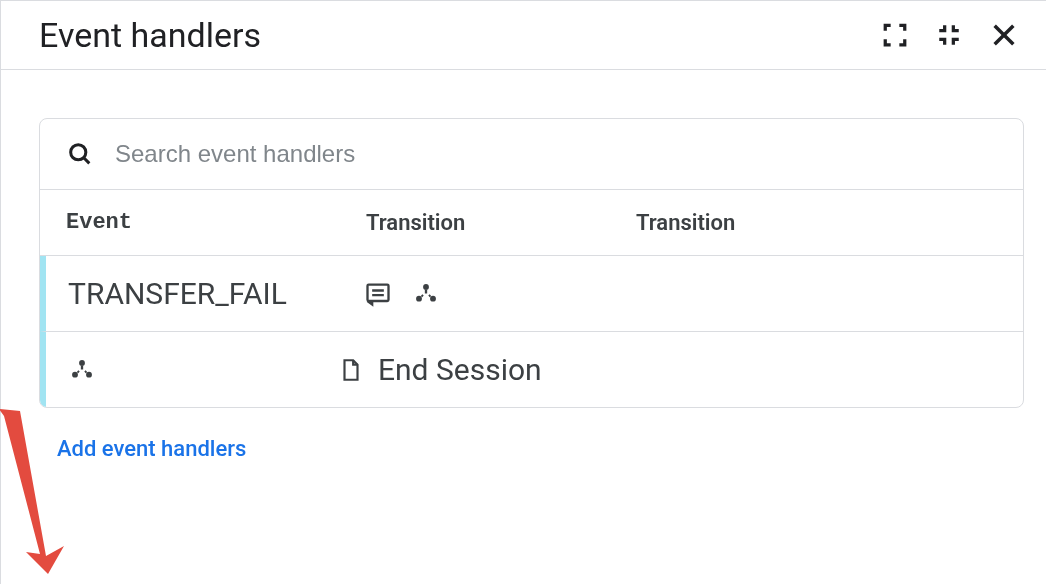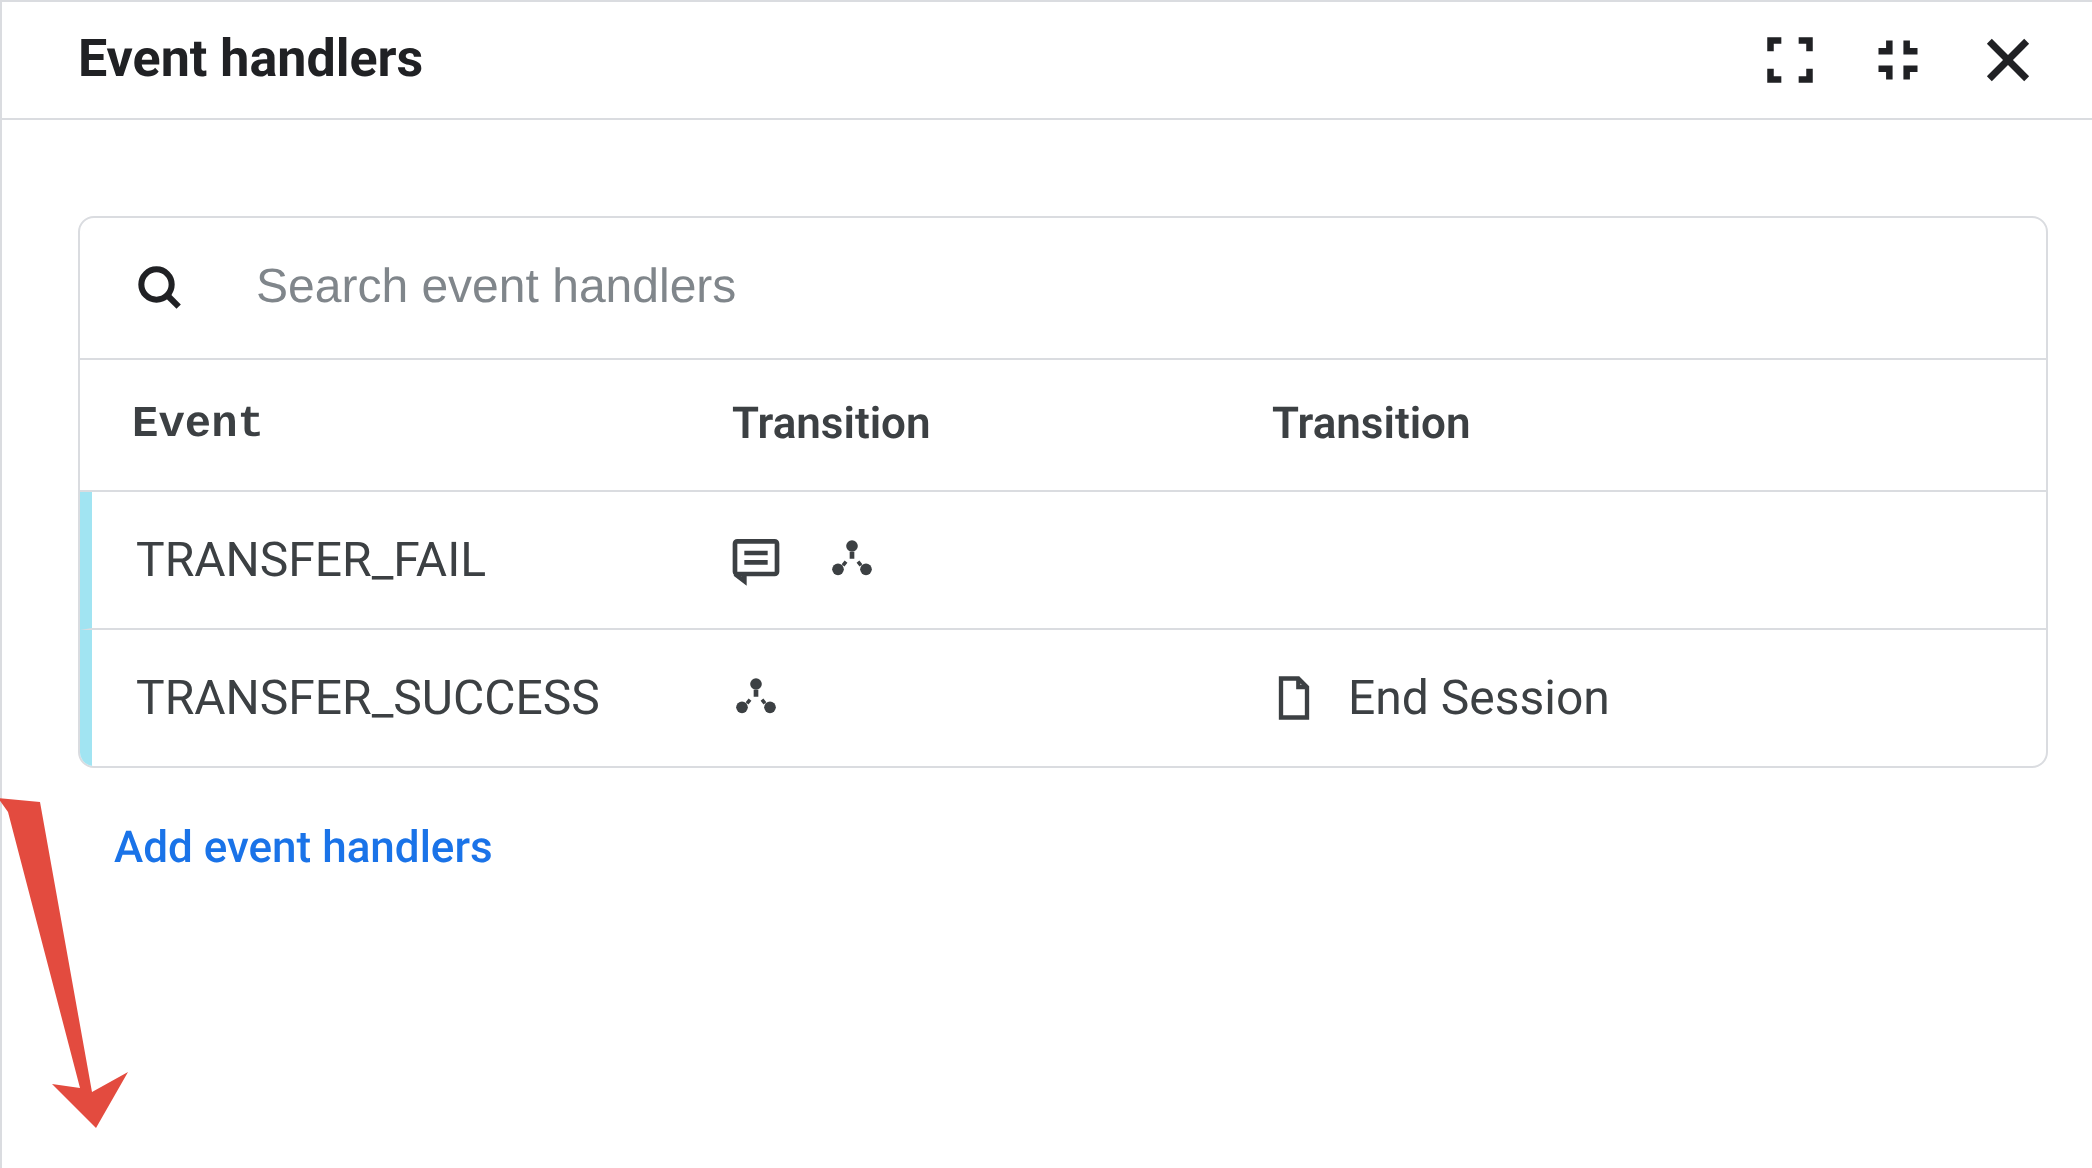--- a/index.html
+++ b/index.html
@@ -22,22 +22,22 @@
     flex-direction: column;
   }
   .panel-header {
     display: flex;
     align-items: center;
     justify-content: space-between;
     padding: 14px 28px 14px 38px;
     border-bottom: 1px solid #dadce0;
   }
   .panel-title {
-    font-size: 26px;
-    font-weight: 700;
+    font-size: 34px;
+    font-weight: 400;
     color: #202124;
   }
   .header-actions {
     display: flex;
     align-items: center;
     gap: 28px;
   }
   .icon-btn {
     cursor: pointer;
     display: flex;
@@ -52,21 +52,21 @@
   }
   .card {
     border: 1px solid #dadce0;
     border-radius: 8px;
     overflow: hidden;
   }
   .search-row {
     display: flex;
     align-items: center;
     padding: 20px 26px;
-    gap: 32px;
+    gap: 19px;
     border-bottom: 1px solid #dadce0;
   }
   .search-input {
     border: none;
     outline: none;
     font-size: 24px;
     color: #202124;
     flex: 1;
     background: transparent;
   }
@@ -84,21 +84,21 @@
   }
   .col-event { flex: 0 0 300px; font-family: Liberation Mono, monospace; }
   .col-fulfill { flex: 0 0 270px; }
   .col-transition { flex: 1; }
   .data-row {
     display: flex;
     align-items: center;
     padding: 20px 22px 20px 22px;
     border-bottom: 1px solid #dadce0;
     border-left: 6px solid #a1e4f2;
-    font-size: 24px;
+    font-size: 30px;
     color: #3c4043;
     cursor: pointer;
   }
   .data-row:last-child { border-bottom: none; }
   .cell-event { flex: 0 0 296px; font-weight: 400; }
   .cell-fulfill {
     flex: 0 0 270px;
     display: flex;
     align-items: center;
     gap: 20px;
@@ -194,21 +194,20 @@
               <circle cx="12" cy="6" r="2.5"></circle>
               <circle cx="6" cy="16" r="2.5"></circle>
               <circle cx="18" cy="16" r="2.5"></circle>
               <path d="M12 8.5v3M9.4 14l-1.2-1M14.6 14l1.2-1" stroke="#3c4043" stroke-width="2" fill="none"></path>
             </svg>
           </span>
         </div>
       </div>
 
       <div class="data-row">
-        <div class="cell-event">TRANSFER_SUCCESS</div>
         <div class="cell-fulfill">
           <span class="ficon">
             <svg width="28" height="28" viewBox="0 0 24 24" fill="#3c4043">
               <circle cx="12" cy="6" r="2.5"></circle>
               <circle cx="6" cy="16" r="2.5"></circle>
               <circle cx="18" cy="16" r="2.5"></circle>
               <path d="M12 8.5v3M9.4 14l-1.2-1M14.6 14l1.2-1" stroke="#3c4043" stroke-width="2" fill="none"></path>
             </svg>
           </span>
         </div>

